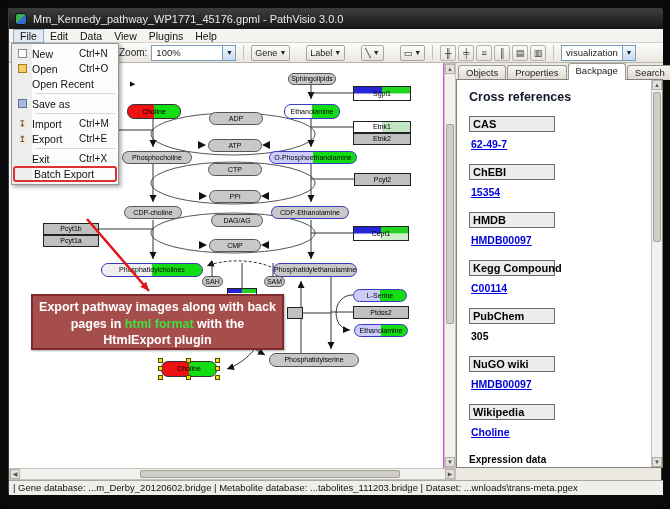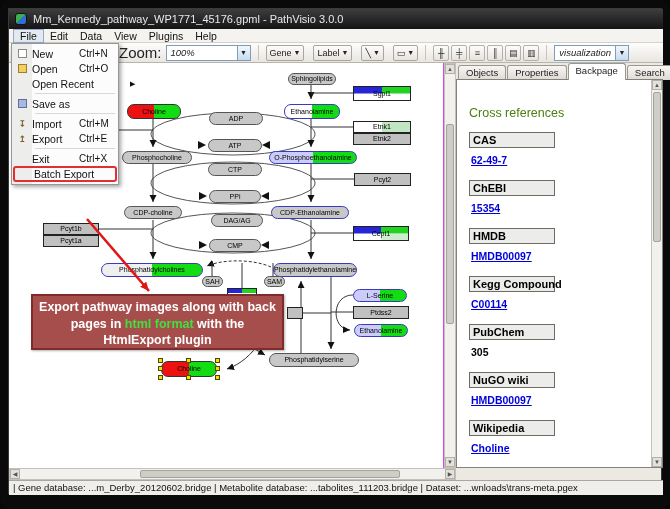--- a/index.html
+++ b/index.html
@@ -18,22 +18,22 @@
   
   .menubar { position:absolute; left:0; top:20px; width:654px; height:14px; background:#f5f3ef;
     border-bottom:1px solid #d6d2c9; display:flex; align-items:center; padding-left:4px; font-size:10.5px; }
   .mb-item { padding:0 6px; height:14px; line-height:14px; color:#111; }
   .mb-item.active { background:#e3e9f3; border:1px solid #96aac6; line-height:12px; }
 
   
   .toolbar { position:absolute; left:0; top:34px; width:654px; height:20px;
     background:linear-gradient(#fdfdfc,#e9e6e0); border-bottom:1px solid #b9b5ac;
     display:flex; align-items:center; padding-left:110px; gap:4px; font-size:10px; color:#222; }
-  .tb-label { font-size:15px; }
-  .combo { display:flex; align-items:center; border:1px solid #7f9db9; background:#fff; height:16px;font-style:italic; }
+  .tb-label { font-size:10px; }
+  .combo { display:flex; align-items:center; border:1px solid #7f9db9; background:#fff; height:16px; }
   .combo .val { padding:0 4px; font-size:9.5px; min-width:70px; }
   .combo .arrow { width:13px; height:14px; border-left:1px solid #7f9db9;
     background:linear-gradient(#f2f8fd,#c6dbf0); font-size:7px; display:flex; align-items:center; justify-content:center; }
   .combo.small .val { min-width:48px; }
   .tsep { width:1px; height:15px; background:#c7c3ba; margin:0 3px; }
   .tbtn { display:flex; align-items:center; gap:2px; border:1px solid #a9a69e;
     background:linear-gradient(#fcfcfb,#e7e4de); height:16px; padding:0 3px; font-size:9px; border-radius:2px; }
   .tbtn .dn { font-size:7px; }
   .ibtn { width:16px; height:16px; border:1px solid #b5b1a8; background:linear-gradient(#fcfcfb,#e7e4de);
     border-radius:2px; font-size:9px; display:flex; align-items:center; justify-content:center; color:#333; }
@@ -68,21 +68,21 @@
   .sb-thumb { position:absolute; background:#cfcdc7; border:1px solid #a5a29a; border-radius:2px; }
 
   
   .panel { position:absolute; left:447px; top:54px; width:207px; height:405px; background:#ece9e2; }
   .tabs { position:absolute; left:2px; top:0; height:17px; display:flex; gap:1px; font-size:9.5px; }
   .tab { padding:1px 7px 0 7px; border:1px solid #9a978f; border-bottom:none; border-radius:3px 3px 0 0;
     background:linear-gradient(#f7f6f4,#dddad2); height:15px; margin-top:2px; color:#222; }
   .tab.active { background:#fff; height:17px; margin-top:0; position:relative; z-index:2; }
   .panel-content { position:absolute; left:0; top:16px; width:207px; height:389px; background:#fff;
     border:1px solid #84817a; padding:8px 20px 0 12px; overflow:hidden; }
-  .bp-heading { color:#4d7c0f; font-weight:normal; font-size:12.5px; margin-top:18px; }
+  .bp-heading { color:#0f172a; font-weight:bold; font-size:12.5px; margin-top:2px; }
   .bp-section { margin-top:12px; }
   .bp-head { width:86px; border:1px solid #6e6b64; background:#ececeb; font-weight:bold; font-size:11px;
     padding:1px 3px; white-space:nowrap; }
   .bp-val { display:inline-block; margin:6px 0 0 2px; font-size:10.5px; font-weight:bold; }
   .bp-val.link { color:#0000dd; text-decoration:underline; cursor:pointer; }
   .bp-footer { font-weight:bold; font-size:10px; margin-top:14px; color:#000; }
   .panel-vscroll { position:absolute; right:1px; top:17px; width:11px; height:387px; background:#f2f1ee;
     border-left:1px solid #c4c1ba; }
 
   
@@ -132,21 +132,21 @@
         <span class="mb-item">Help</span>
       </div>
 
   <div class="toolbar">
     <span class="tb-label">Zoom:</span>
     <span class="combo">
       <span class="val">100%</span>
       <span class="arrow">▼</span>
     </span>
     <span class="tsep"></span>
-    <span style="display:flex;gap:9px;align-items:center">
+    <span style="display:flex;gap:16px;align-items:center">
           <span class="tbtn">
             <span>Gene</span>
             <span class="dn">▼</span>
           </span>
           <span class="tbtn">
             <span>Label</span>
             <span class="dn">▼</span>
           </span>
           <span class="tbtn">
             <span>╲</span>

